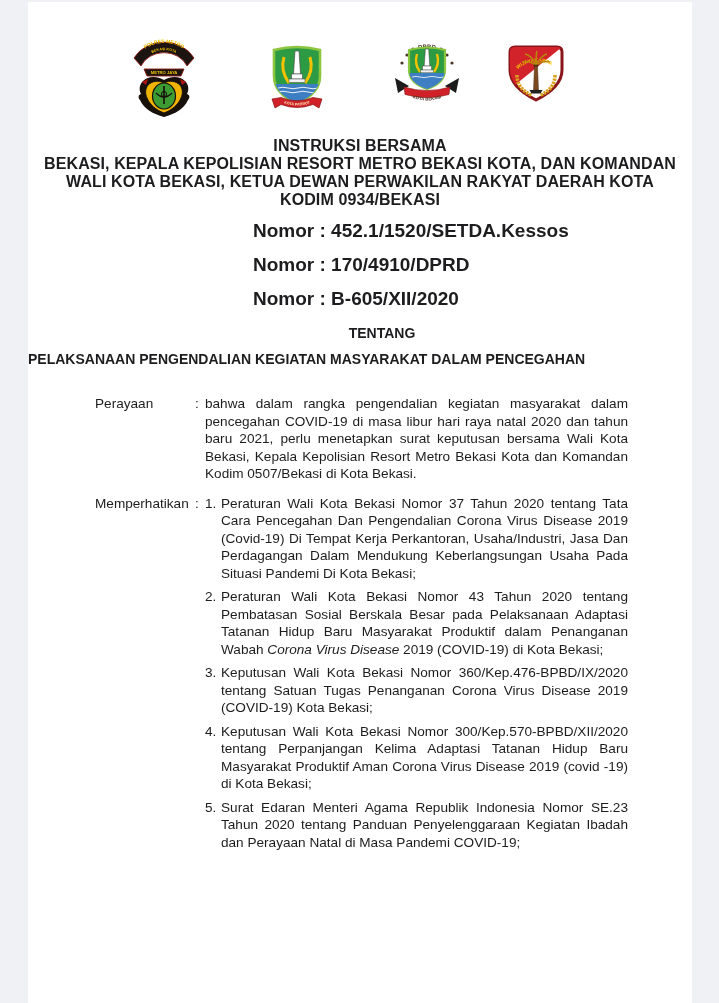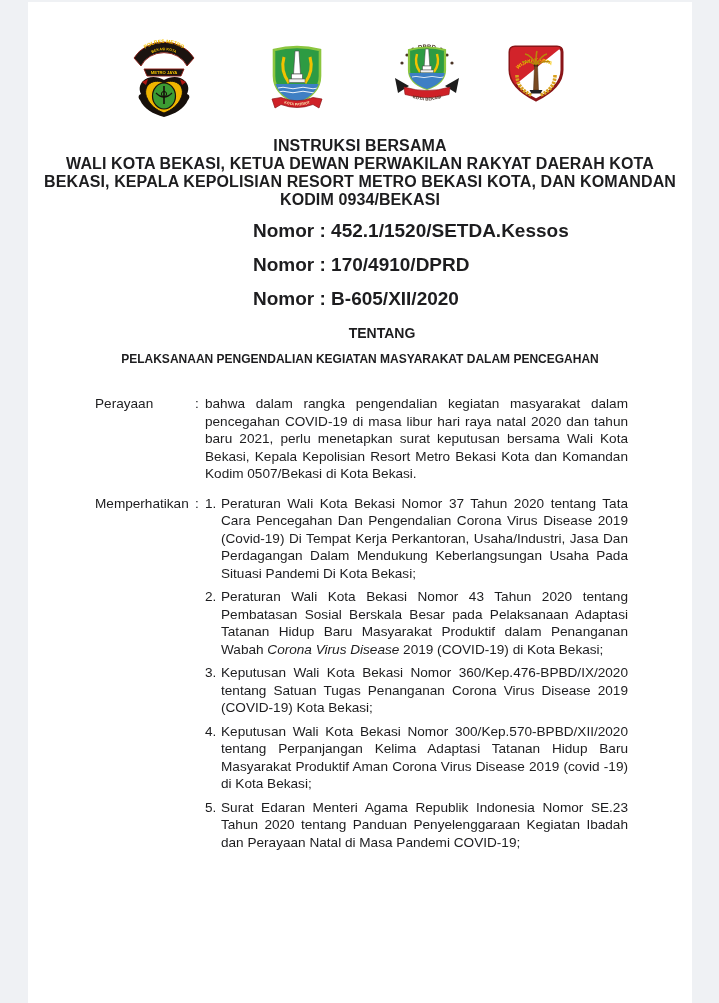--- a/index.html
+++ b/index.html
@@ -22,21 +22,21 @@
   .logo-3{left:361px;top:31px;width:76px;height:80px;}
   .logo-4{left:476px;top:40px;width:64px;height:64px;}
   .logo svg{width:100%;height:100%;display:block;}
   
   .doc-title{margin-top:20px;text-align:center;font-weight:bold;
     font-size:16px;line-height:18px;letter-spacing:.1px;}
   .nomor-block{margin-top:13px;padding-left:225px;}
   .nomor-line{font-weight:bold;font-size:19px;line-height:18px;margin-bottom:16px;}
   .nomor-line:last-child{margin-bottom:0;}
   .tentang{margin-top:16px;text-align:center;font-weight:bold;font-size:14px;line-height:18px;padding-left:44px;}
-  .subject{margin-top:7px;text-align:center;font-weight:bold;font-size:12px;line-height:20px;}
+  .subject{margin-top:7px;font-weight:bold;font-size:14px;line-height:20px;}
   
   .row{display:flex;align-items:flex-start;padding:0 64px 0 67px;
     font-size:13.6px;line-height:17.5px;}
   .row-menimbang{margin-top:26px;}
   .row-memperhatikan{margin-top:12px;}
   .row-label{width:100px;flex-shrink:0;}
   .row-sep{width:10px;flex-shrink:0;}
   .row-body{flex:1;text-align:justify;text-justify:inter-word;}
   .m-item{display:flex;margin-bottom:6px;}
   .m-item:last-child{margin-bottom:0;}
@@ -150,22 +150,22 @@
         <path d="M32,23 Q24,18 18,20 M32,23 Q27,13 21,12 M32,23 Q32,12 33,9 M32,23 Q38,13 43,12 M32,23 Q40,18 46,20" stroke="#b8860b" stroke-width="1.6" fill="none"></path>
         <circle cx="30.7" cy="23.5" r="1.1" fill="#3a2a10"></circle>
           <circle cx="33.3" cy="23.5" r="1.1" fill="#3a2a10"></circle>
         <path d="M25.5,48 L38.5,48 L36.5,51.5 L27.5,51.5 Z" fill="#222222"></path>
       </svg>
     </div>
   </div>
 
   <div class="doc-title">
     <div>INSTRUKSI BERSAMA</div>
+    <div>BEKASI, KEPALA KEPOLISIAN RESORT METRO BEKASI KOTA, DAN KOMANDAN</div>
     <div>WALI KOTA BEKASI, KETUA DEWAN PERWAKILAN RAKYAT DAERAH KOTA</div>
-    <div>BEKASI, KEPALA KEPOLISIAN RESORT METRO BEKASI KOTA, DAN KOMANDAN</div>
     <div>KODIM 0934/BEKASI</div>
   </div>
 
   <div class="nomor-block">
     <div class="nomor-line">Nomor : 452.1/1520/SETDA.Kessos</div>
     <div class="nomor-line">Nomor : 170/4910/DPRD</div>
     <div class="nomor-line">Nomor : B-605/XII/2020</div>
   </div>
 
   <div class="tentang">TENTANG</div>

